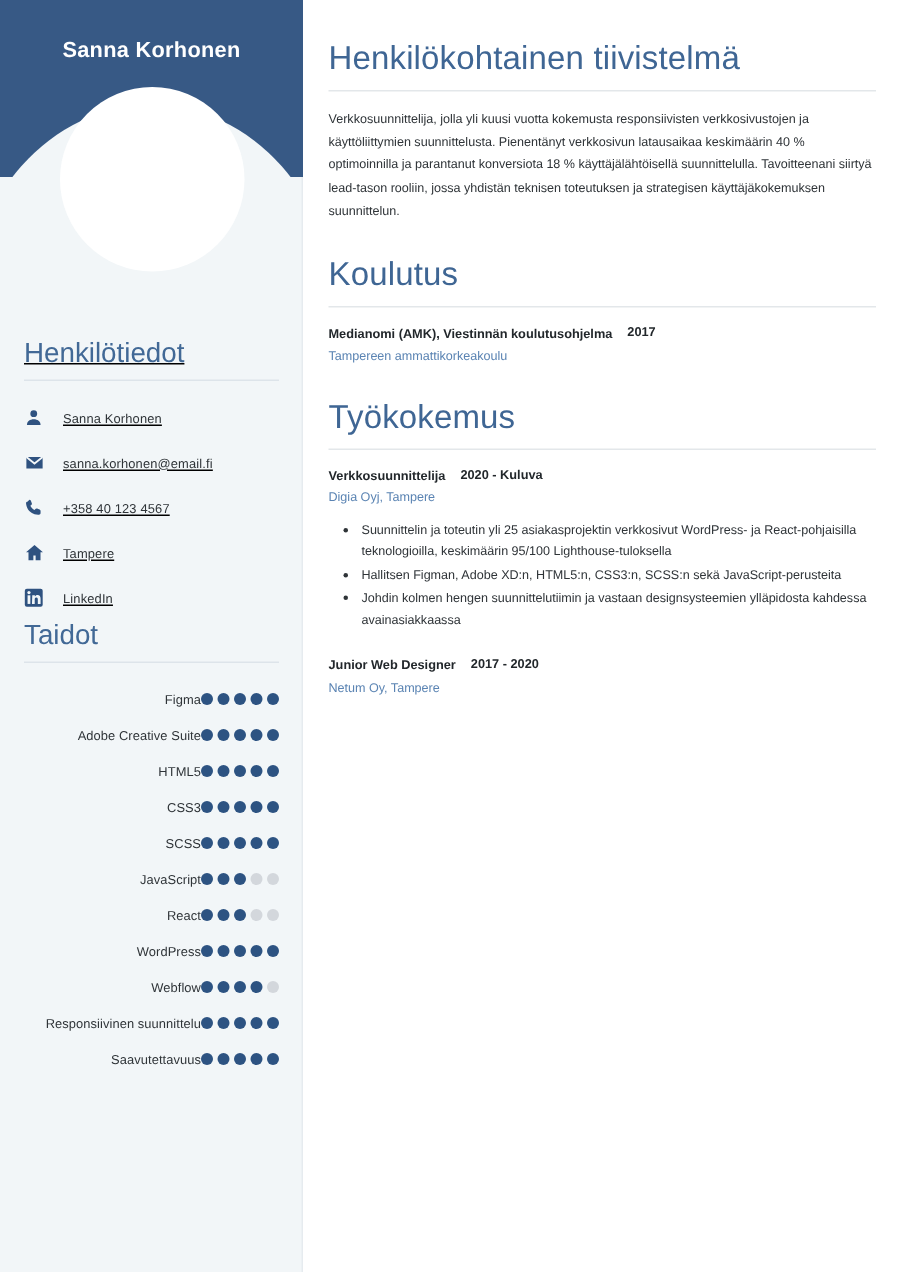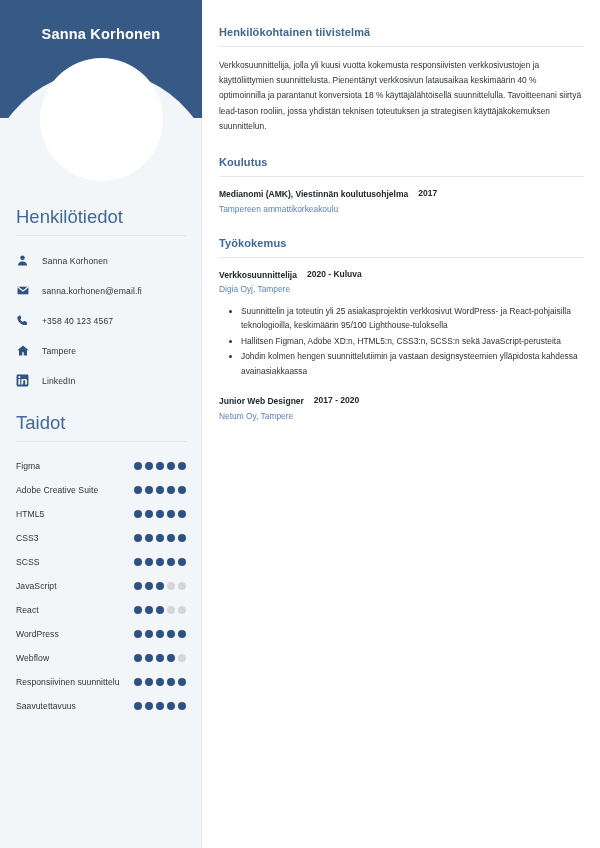--- a/index.html
+++ b/index.html
@@ -77,21 +77,21 @@
     font-size: 18.5px;
     font-weight: normal;
     padding-bottom: 7px;
   }
   .side-rule {
     height: 1px;
     background: #dde4ea;
     margin-bottom: 12px;
   }
 
-  #contact-block { position: absolute; top: 206px; left: 0; width: 202px; }
+  #contact-block { position: absolute; top: 224px; left: 0; width: 202px; text-decoration: underline; }
   #skills-block  { position: absolute; top: 412px; left: 0; width: 202px; }
 
   .contact-row {
     display: flex;
     align-items: center;
     height: 25px;
     margin-bottom: 5px;
   }
   .contact-icon {
     width: 22px;
@@ -106,21 +106,21 @@
   .contact-text {
     font-size: 8.6px;
     color: #2f3438;
     padding-left: 4px;
     letter-spacing: .1px;
   }
 
   .skill-row {
     display: flex;
     align-items: center;
-    justify-content: space-between;
+    justify-content: flex-end;
     height: 24px;
   }
   .skill-label {
     font-size: 8.6px;
     color: #2f3438;
     letter-spacing: .05px;
     white-space: nowrap;
   }
   .skill-dots { display: flex; gap: 3px; flex-shrink: 0; }
   .dot {
@@ -135,22 +135,22 @@
     position: absolute;
     left: 203px; top: 0;
     width: 397px;
     height: 848px;
     background: #ffffff;
     padding: 26px 16px 0 16px;
   }
 
   .main-heading {
     color: #3f6694;
-    font-size: 11px;
-    font-weight: bold;
+    font-size: 22px;
+    font-weight: normal;
     padding-bottom: 8px;
     letter-spacing: .1px;
   }
   .main-rule {
     height: 1px;
     background: #e3e7ea;
     margin-bottom: 11px;
   }
 
   .summary-text {

